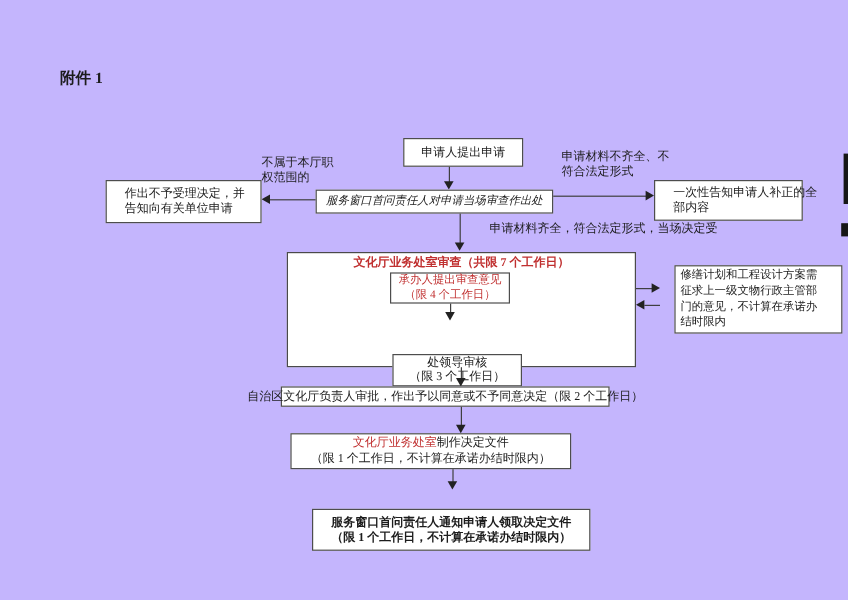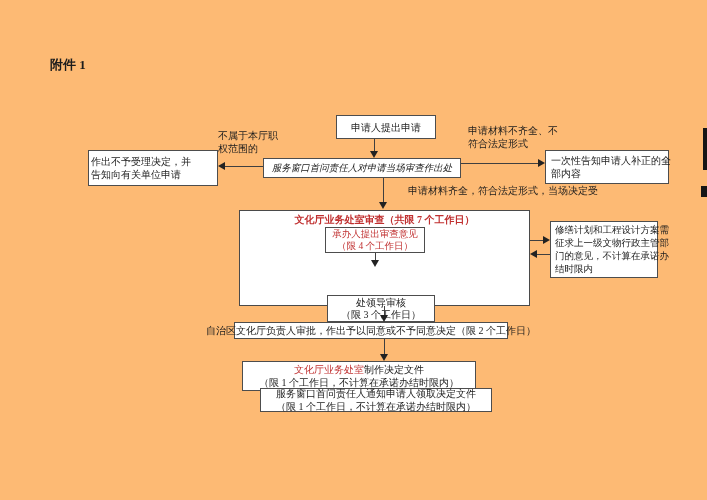--- a/index.html
+++ b/index.html
@@ -1,18 +1,18 @@
 <!DOCTYPE html>
 <html style="--red: #c03030; --line: #3f3f3f;"><head>
 <meta charset="utf-8">
 <style>
   :root { --red:#c03030; --ink:#1c1c1c; --line:#3f3f3f; }
   html,body { margin:0; padding:0; background:#ffffff; }
   #stage {
-    position:relative; width:707px; height:500px; background:#fdba74;
+    position:relative; width:707px; height:500px; background:#c4b5fd;
     font-family:"Liberation Serif","DejaVu Serif",serif; color:var(--ink);
     overflow:hidden;
   }
   .box {
     position:absolute; border:1px solid #4d4d4d; background:#fff;
     display:flex; flex-direction:column; align-items:center; justify-content:center;
     text-align:center; font-size:10px; line-height:13px; box-sizing:border-box;
     white-space:nowrap;
   }
   .box.alignleft { align-items:flex-start; text-align:left; }
@@ -46,34 +46,34 @@
   </div>
 
   <div class="lbl" style="left:218px; top:129px;">
     <div>不属于本厅职</div>
     <div>权范围的</div>
   </div>
 
   <div class="hline" style="left:225px; top:166px; width:38px;"></div>
   <div class="arr left" style="left:218px; top:162px;"></div>
 
-  <div class="box alignleft" style="left:88px; top:150px; width:130px; height:36px; padding-left:2px;">
+  <div class="box alignleft" style="left:88px; top:150px; width:130px; height:36px; padding-left:15px;">
     <div>作出不予受理决定，并</div>
     <div>告知向有关单位申请</div>
   </div>
 
   <div class="lbl" style="left:468px; top:124px;">
     <div>申请材料不齐全、不</div>
     <div>符合法定形式</div>
   </div>
 
   <div class="hline" style="left:461px; top:163px; width:78px;"></div>
   <div class="arr right" style="left:538px; top:159px;"></div>
 
-  <div class="box alignleft" style="left:545px; top:150px; width:124px; height:34px; padding-left:5px;text-align:center;">
+  <div class="box alignleft" style="left:545px; top:150px; width:124px; height:34px; padding-left:15px;text-align:center;">
     <div>一次性告知申请人补正的全</div>
     <div>部内容</div>
   </div>
 
   <div class="lbl" style="left:408px; top:184px;">申请材料齐全，符合法定形式，当场决定受</div>
 
   <div class="vline" style="left:383px; top:178px; height:25px;"></div>
   <div class="arr down" style="left:379px; top:202px;"></div>
 
   <div class="box" style="left:239px; top:210px; width:291px; height:96px; border-color:#4a4a4a;"></div>
@@ -90,21 +90,21 @@
   <div class="box" style="left:327px; top:267px; width:108px; height:27px; line-height:12px;margin-top:28px;">
     <div>处领导审核</div>
     <div>（限 3 个工作日）</div>
   </div>
 
   <div class="hline" style="left:530px; top:240px; width:14px;"></div>
   <div class="arr right" style="left:543px; top:236px;"></div>
   <div class="hline" style="left:537px; top:254px; width:13px;"></div>
   <div class="arr left" style="left:530px; top:250px;"></div>
 
-  <div class="box alignleft" style="left:550px; top:221px; width:108px; height:57px; font-size:9.5px; line-height:13px; padding-left:4px;">
+  <div class="box alignleft" style="left:562px; top:221px; width:140px; height:57px; font-size:9.5px; line-height:13px; padding-left:4px;">
     <div>修缮计划和工程设计方案需</div>
     <div>征求上一级文物行政主管部</div>
     <div>门的意见，不计算在承诺办</div>
     <div>结时限内</div>
   </div>
 
   <div class="vline" style="left:384px; top:306px; height:10px;"></div>
   <div class="arr down" style="left:380px; top:315px;"></div>
 
   <div class="box" style="left:234px; top:322px; width:274px; height:17px; font-size:10px;">
@@ -117,21 +117,21 @@
   <div class="box" style="left:242px; top:361px; width:234px; height:30px; line-height:13px;">
     <div>
       <span class="red">文化厅业务处室</span><span>制作决定文件</span>
     </div>
     <div>（限 1 个工作日，不计算在承诺办结时限内）</div>
   </div>
 
   <div class="vline" style="left:377px; top:391px; height:11px;"></div>
   <div class="arr down" style="left:373px; top:401px;"></div>
 
-  <div class="box" style="left:260px; top:388px; width:232px; height:24px; line-height:13px;">
+  <div class="box" style="left:260px; top:424px; width:232px; height:35px; line-height:13px;font-weight:bold;">
     <div>服务窗口首问责任人通知申请人领取决定文件</div>
     <div>（限 1 个工作日，不计算在承诺办结时限内）</div>
   </div>
 
   <div class="artifact" style="left:703px; top:128px; width:4px; height:42px;"></div>
   <div class="artifact" style="left:701px; top:186px; width:6px; height:11px;"></div>
 
 </div>
 
 </body></html>

